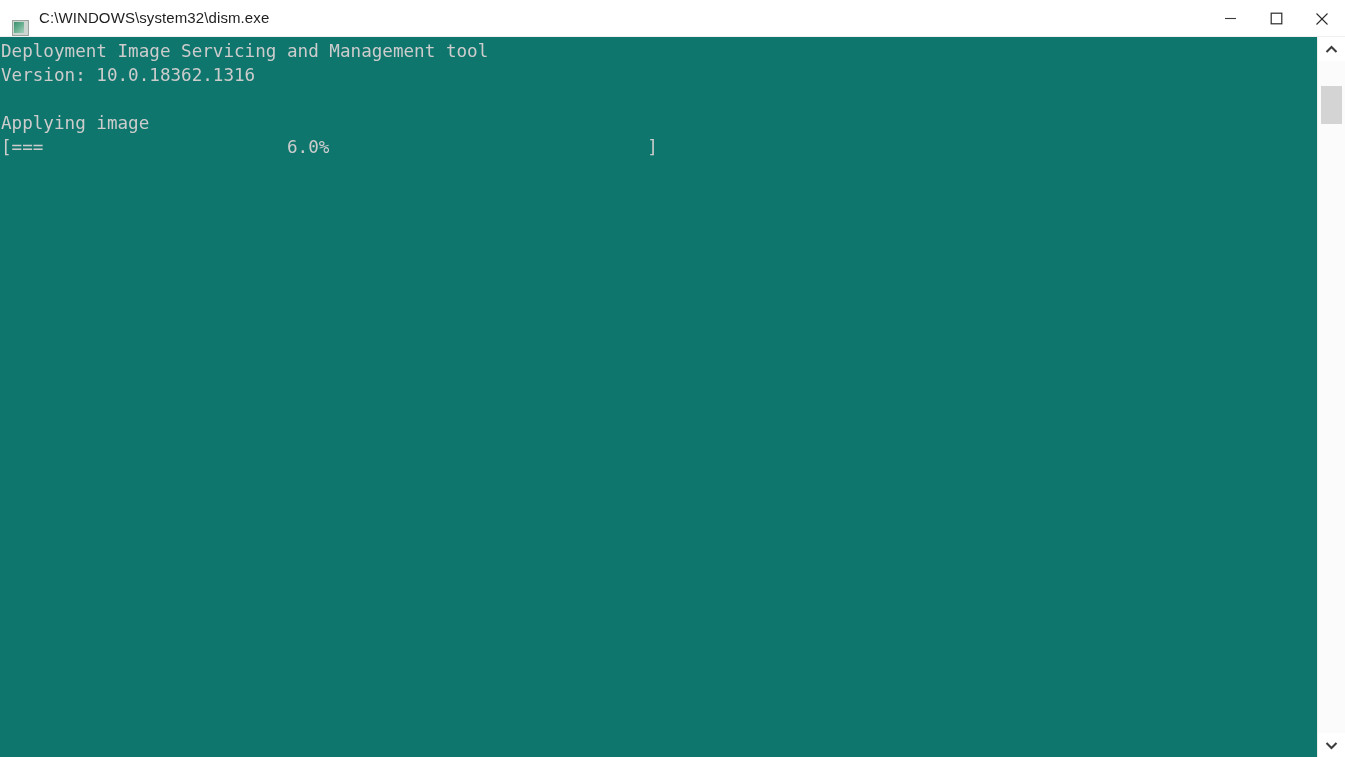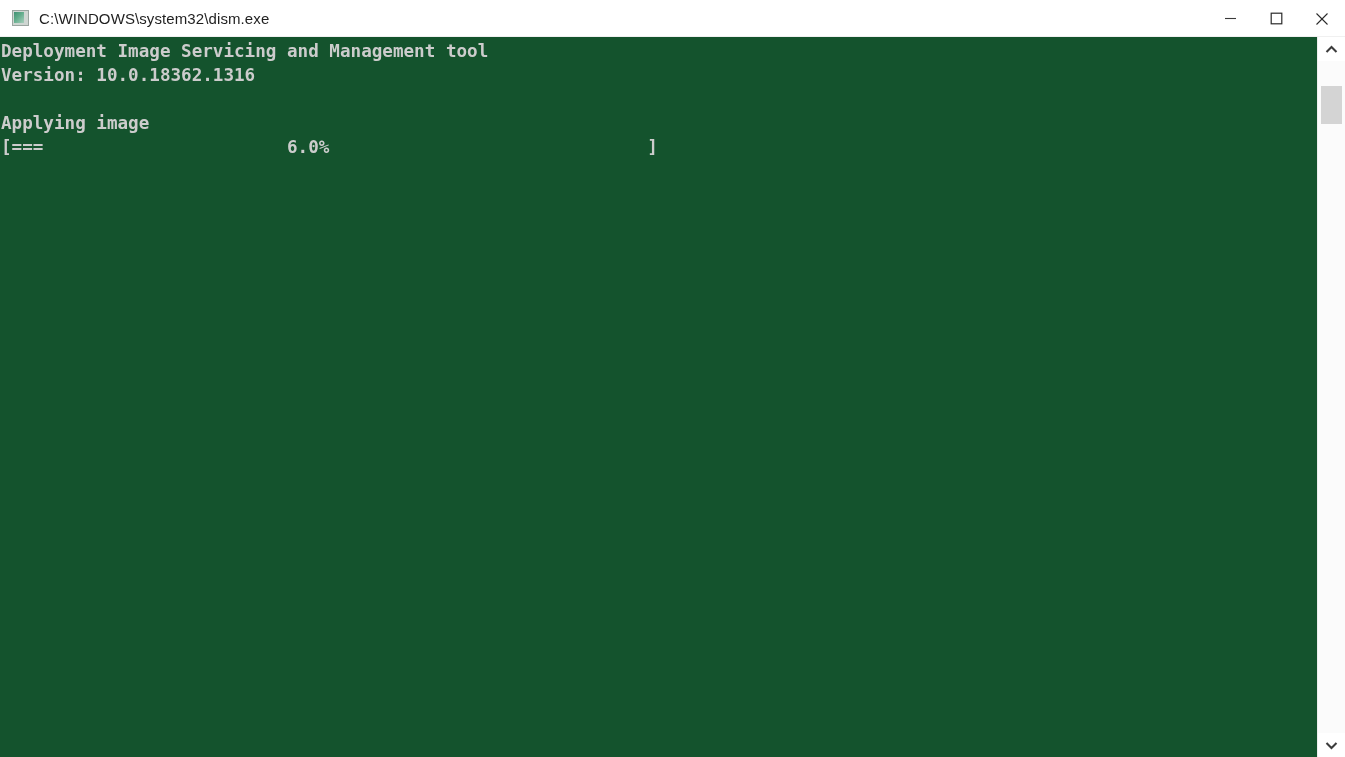--- a/index.html
+++ b/index.html
@@ -24,21 +24,21 @@
   
   #titlebar {
     position: absolute;
     left: 0;
     top: 0;
     width: 1345px;
     height: 37px;
     background: #ffffff;
     border-bottom: 1px solid #f0f0f0;
     display: flex;
-    align-items: center;
+    align-items: flex-end;
     box-sizing: border-box;
   }
   #app-icon {
     width: 17px;
     height: 16px;
     margin-left: 12px;
     margin-right: 10px;
     flex: 0 0 auto;
     position: relative;
     display: block;
@@ -84,23 +84,22 @@
   }
   .win-btn svg { display: block; }
 
   
   #console {
     position: absolute;
     left: 0;
     top: 37px;
     width: 1317px;
     height: 720px;
-    background: #14532d;
+    background: #0f766e;
     overflow: hidden;
-    font-weight: bold;
   }
   #console-text {
     margin: 0;
     padding: 0;
     position: absolute;
     left: 1px;
     top: 2px;
     font-family: "DejaVu Sans Mono", "Liberation Mono", monospace;
     font-size: 17.6px;
     line-height: 24px;

